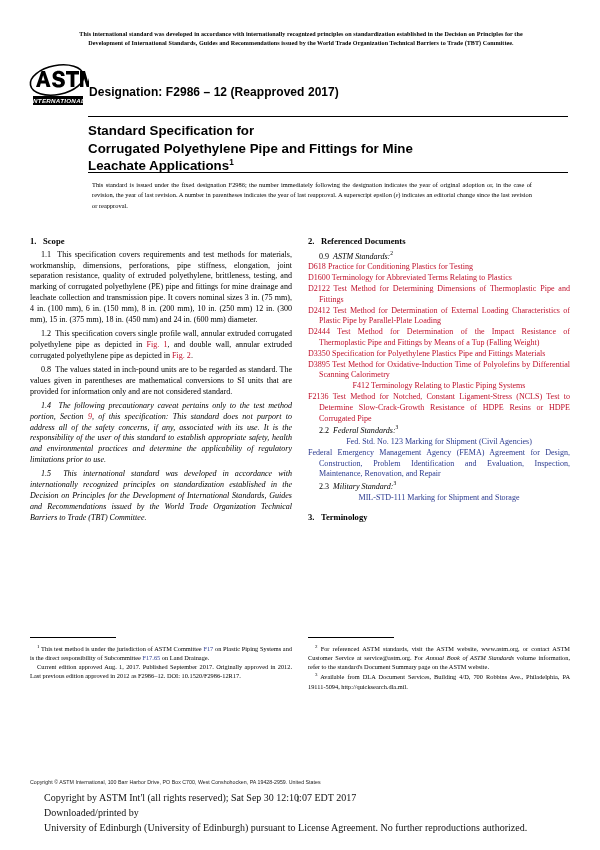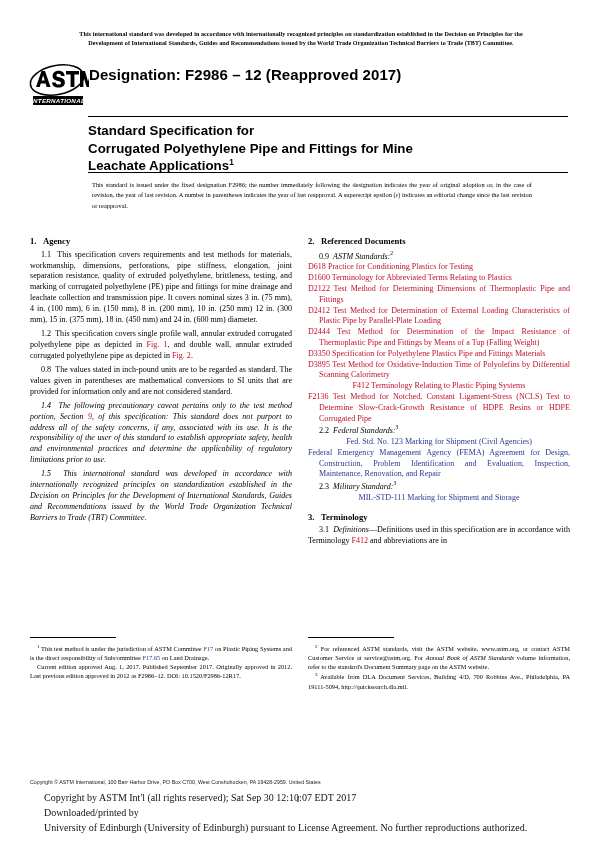--- a/index.html
+++ b/index.html
@@ -46,23 +46,23 @@
   }
   .logo {
     position: absolute;
     left: 0; top: 0;
     width: 62px; height: 46px;
   }
   .logo svg { display: block; }
   .designation {
     position: absolute;
     left: 62px;
-    top: 4px;
+    top: 23px;
     font-family: "Liberation Sans", "DejaVu Sans", sans-serif;
-    font-size: 15px;
+    font-size: 12px;
     font-weight: bold;
     letter-spacing: 0.005em;
   }
 
   
   .hr-top {
     position: absolute;
     left: 88px;
     top: 116px;
     width: 480px;
@@ -256,21 +256,21 @@
 
   <div class="hr-mid"></div>
 
   <div class="issued">
     <span>This standard is issued under the fixed designation F2986; the number immediately following the designation indicates the year of original adoption or, in the case of revision, the year of last revision. A number in parentheses indicates the year of last reapproval. A superscript epsilon (</span><span class="ital">ε</span><span>) indicates an editorial change since the last revision or reapproval.</span>
   </div>
 
   <div class="col col-left">
 
     <h2 class="sec">
-      <span class="num">1.</span><span>Agency</span>
+      <span class="num">1.</span><span>Scope</span>
     </h2>
 
     <p class="para">
       <span>1.1</span>&nbsp; <span>This specification covers requirements and test methods for materials, workmanship, dimensions, perforations, pipe stiffness, elongation, joint separation resistance, quality of extruded polyethylene, brittleness, testing, and marking of corrugated polyethylene (PE) pipe and fittings for mine drainage and leachate collection and transmission pipe. It covers nominal sizes 3 in. (75 mm), 4 in. (100 mm), 6 in. (150 mm), 8 in. (200 mm), 10 in. (250 mm) 12 in. (300 mm), 15 in. (375 mm), 18 in. (450 mm) and 24 in. (600 mm) diameter.</span>
     </p>
 
     <p class="para">
       <span>1.2</span>&nbsp; <span>This specification covers single profile wall, annular extruded corrugated polyethylene pipe as depicted in </span><span class="ref">Fig. 1</span><span>, and double wall, annular extruded corrugated polyethylene pipe as depicted in </span><span class="ref">Fig. 2</span><span>.</span>
     </p>
 
@@ -323,23 +323,20 @@
     </p>
 
     <div class="reflist">
       <p class="refitem refitem-nj"><span class="ref-blue">MIL-STD-111</span> <span class="ref-blue">Marking for Shipment and Storage</span></p>
     </div>
 
     <h2 class="sec" style="margin-top:8px">
       <span class="num">3.</span><span>Terminology</span>
     </h2>
 
-    <p class="para">
-      <span>3.1</span>&nbsp; <span class="subhead-ital">Definitions</span><span>—Definitions used in this specification are in accordance with Terminology </span><span class="ref">F412</span><span> and abbreviations are in</span>
-    </p>
   </div>
 
   <div class="fn-rule fn-rule-l"></div>
   <div class="fn-rule fn-rule-r"></div>
 
   <div class="footnotes fn-left">
     <p><span class="fnmark">1</span> <span>This test method is under the jurisdiction of ASTM Committee </span><span class="ref-blue">F17</span><span> on Plastic Piping Systems and is the direct responsibility of Subcommittee </span><span class="ref-blue">F17.65</span><span> on Land Drainage.</span></p>
     <p class="hang">Current edition approved Aug. 1, 2017. Published September 2017. Originally approved in 2012. Last previous edition approved in 2012 as F2986–12. DOI: 10.1520/F2986-12R17.</p>
   </div>
 

